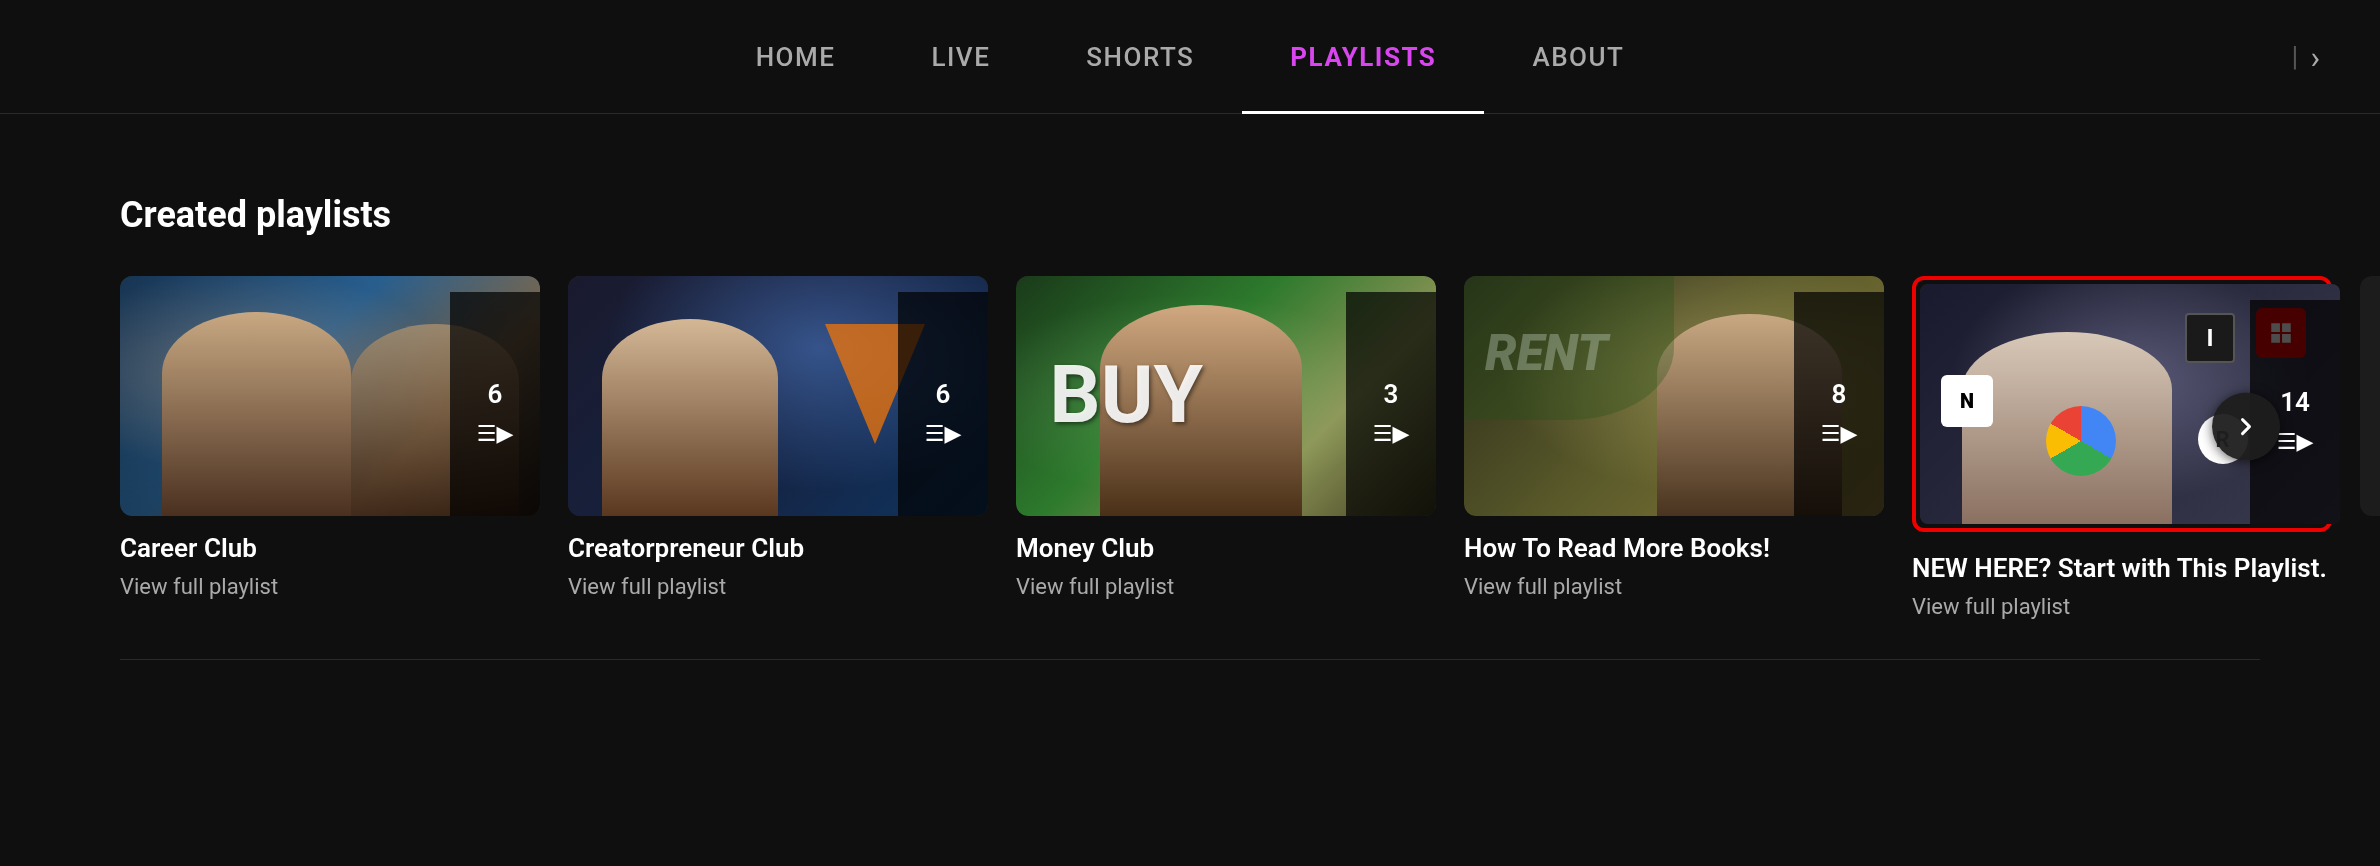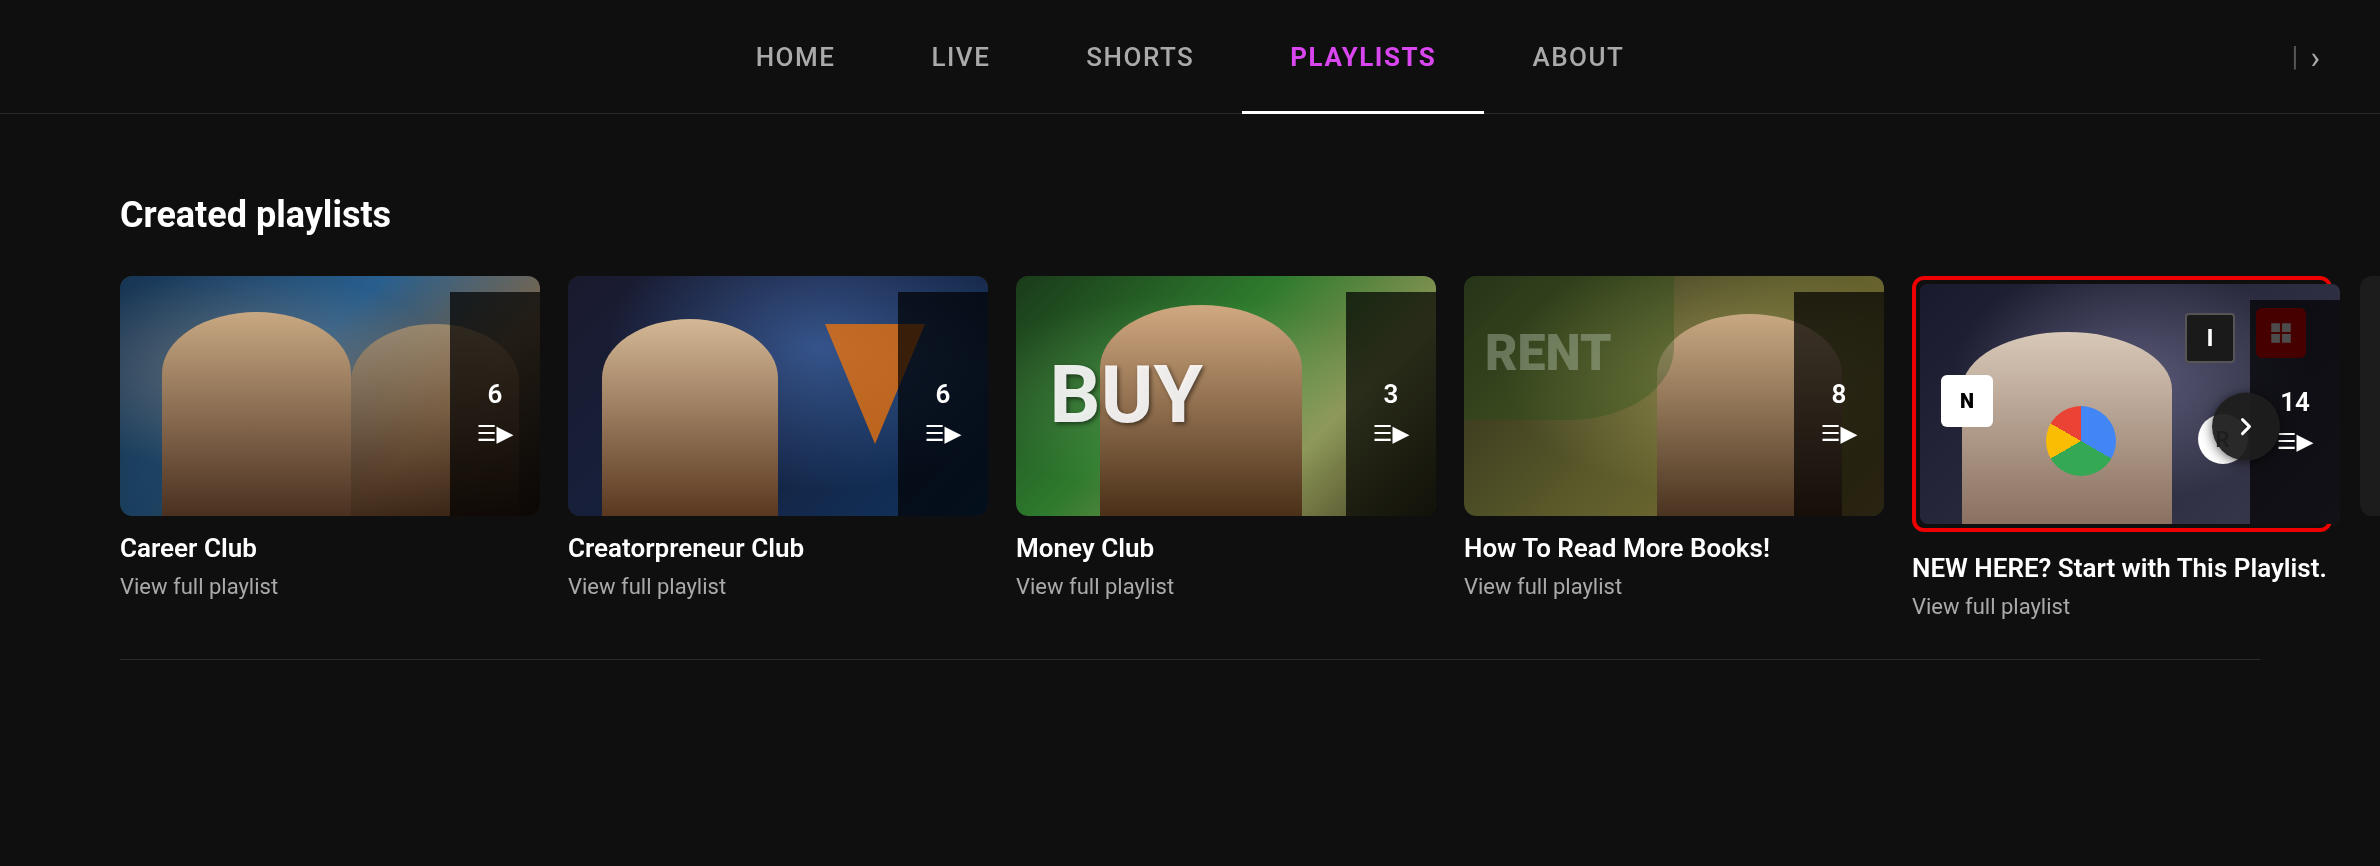--- a/index.html
+++ b/index.html
@@ -351,21 +351,21 @@
       </div>
       <div class="playlist-name">Money Club</div>
       <div class="playlist-link">View full playlist</div>
     </div>
 
     <div class="playlist-item">
       <div class="playlist-thumb thumb-double">
         <div class="thumb-books" style="width:100%;height:100%;border-radius:12px;position:relative;">
           <div style="position:absolute;bottom:0;right:10%;width:44%;height:84%;background:linear-gradient(to bottom,#c8a882 0%,#4a3420 100%);border-radius:50% 50% 0 0/30% 30% 0 0;"></div>
 
-          <div style="position:absolute;top:20%;left:5%;font-size:50px;font-weight:900;color:rgba(255,255,255,0.4);">RENT</div>
+          <div style="position:absolute;top:20%;left:5%;font-size:50px;font-weight:900;color:rgba(255,255,255,0.4);font-style:italic;">RENT</div>
 
           <div style="position:absolute;top:0;left:0;width:50%;height:60%;background:rgba(30,80,20,0.3);border-radius:0 0 50% 0;"></div>
         </div>
         <div class="count-overlay">
           <span class="count-number">8</span>
           <span class="queue-icon">☰▶</span>
         </div>
       </div>
       <div class="playlist-name">How To Read More Books!</div>
       <div class="playlist-link">View full playlist</div>

